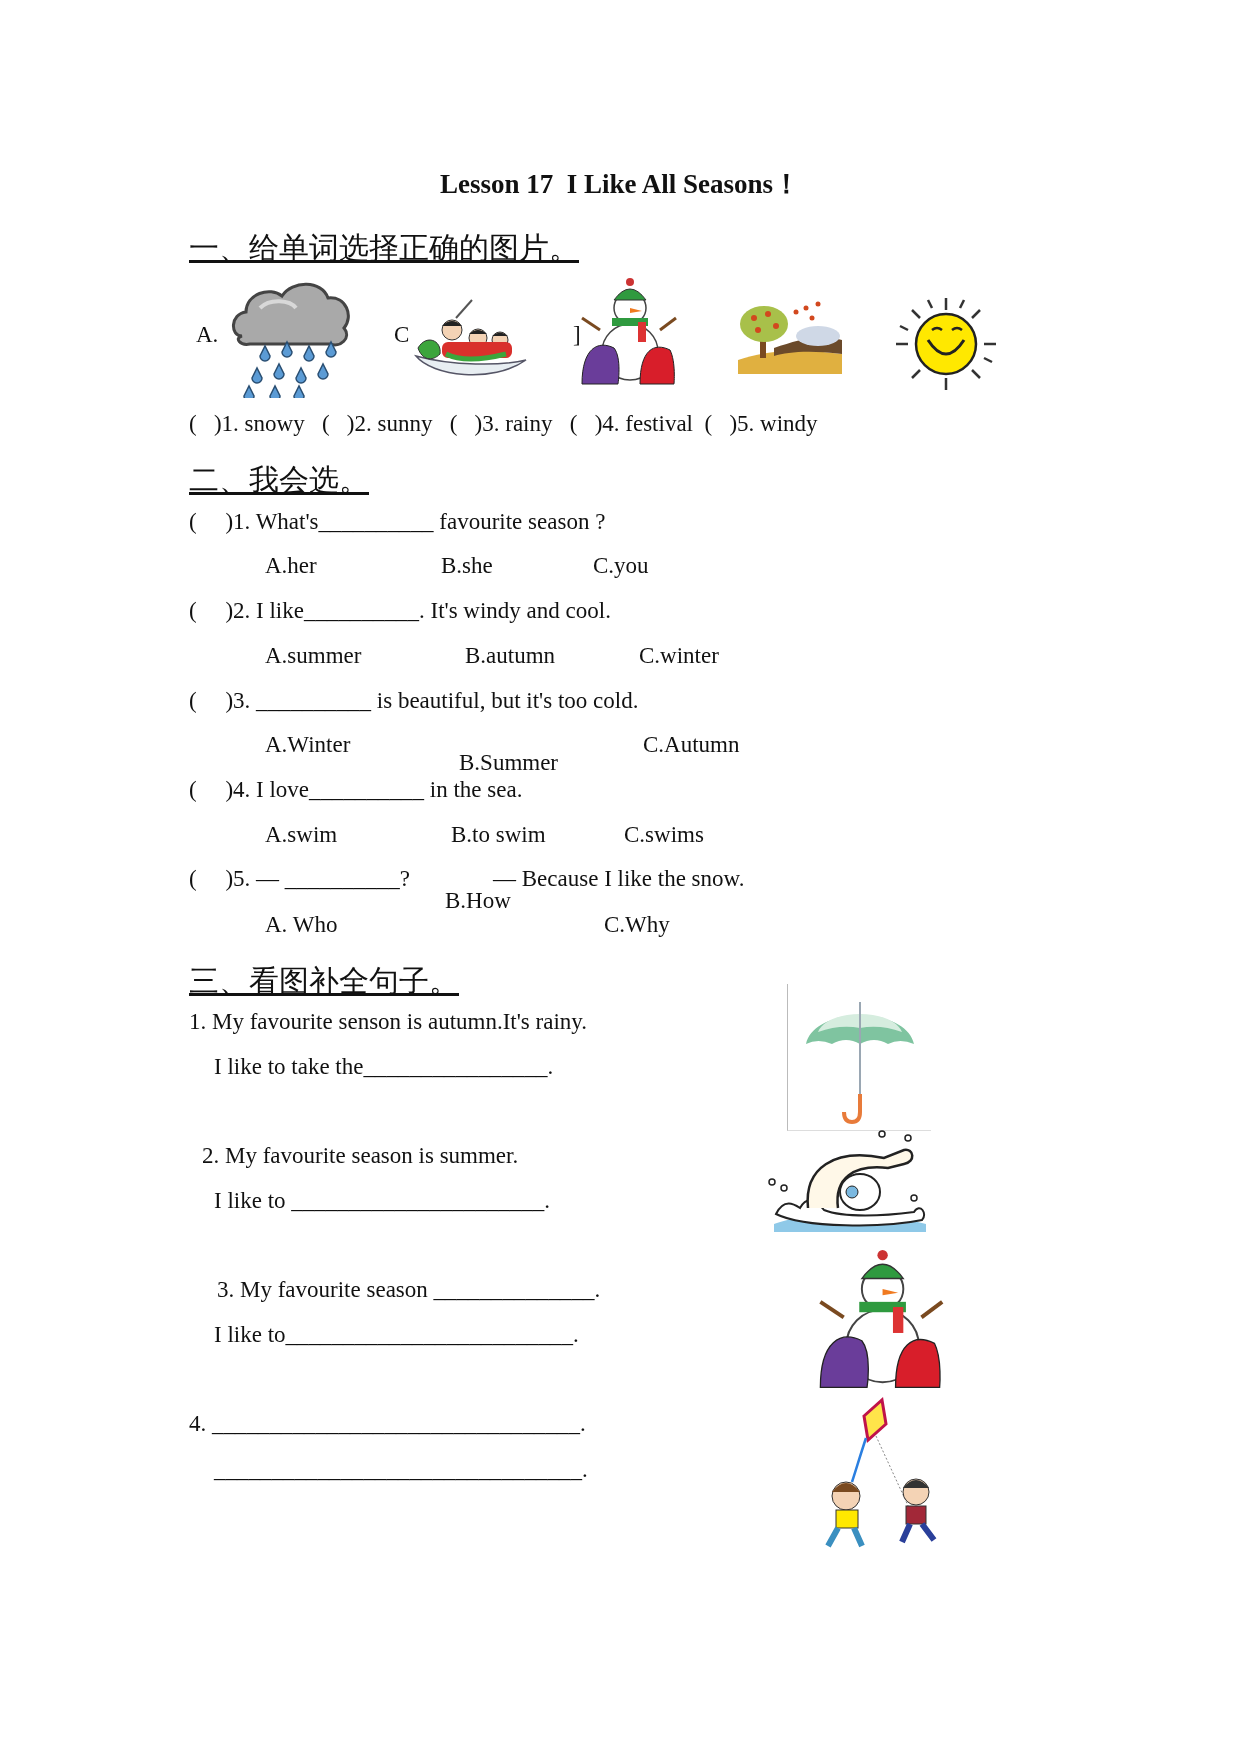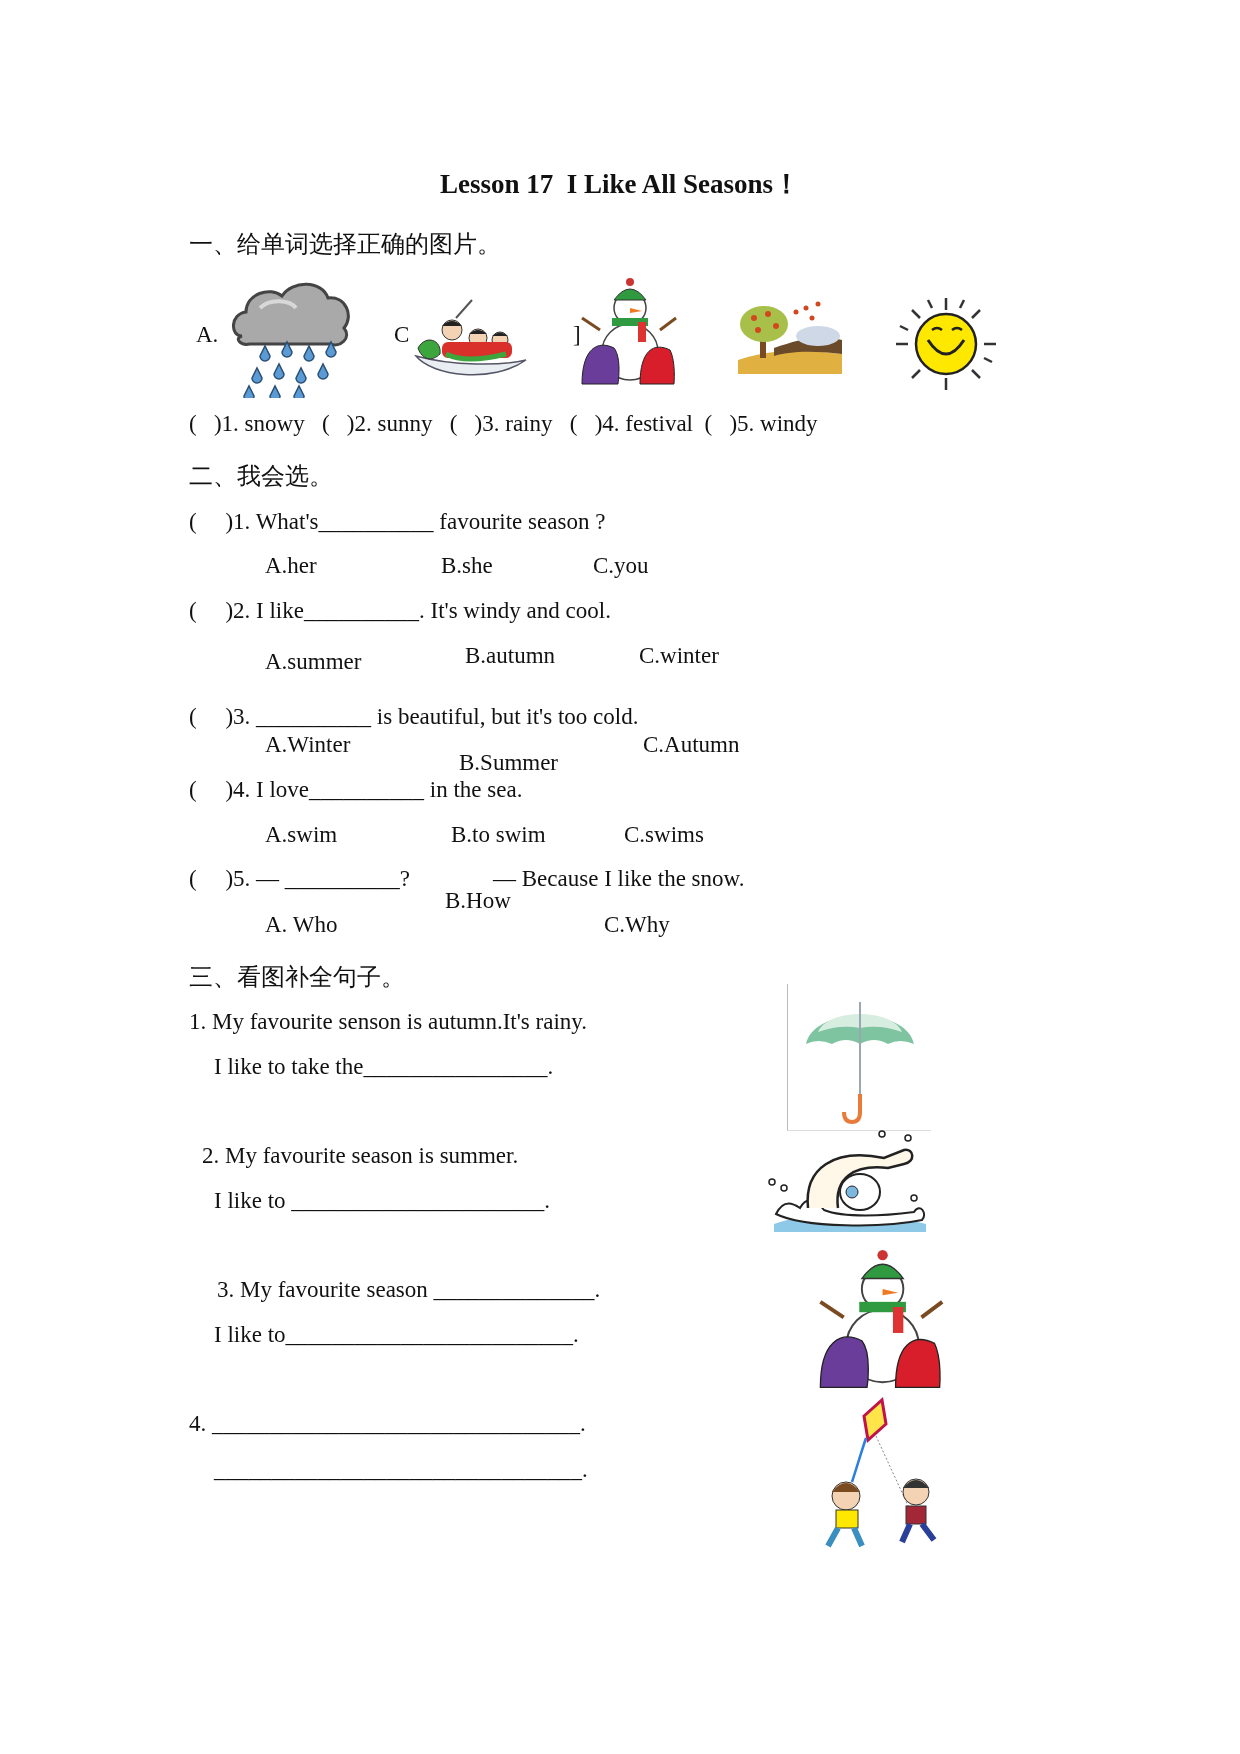--- a/index.html
+++ b/index.html
@@ -1,20 +1,20 @@
 <!DOCTYPE html>
 <html><head>
 <meta charset="utf-8">
 <style>
   html, body { margin:0; padding:0; background:#fff; }
   body { width:1240px; height:1754px; position:relative; overflow:hidden;
          font-family:"Liberation Serif","DejaVu Serif",serif; color:#111; }
   .abs { position:absolute; white-space:pre; }
   .title { font-weight:bold; font-size:27px; left:0; width:1240px; text-align:center; top:166px; white-space:pre; }
-  .cn { font-family:"DejaVu Sans","Liberation Sans",sans-serif; font-size:24px; }
+  .cn { font-family:"DejaVu Sans","Liberation Sans",sans-serif; font-size:30px;text-decoration:underline; }
   .t { font-size:23px; }
   .pic { position:absolute; }
   svg { display:block; }
 </style>
 </head>
 <body>
 
 <div class="abs title">Lesson 17  I Like All Seasons！</div>
 
 <div class="abs cn" style="left:189px;top:228px;">一、给单词选择正确的图片。</div>
@@ -121,25 +121,25 @@
 <div class="abs t" style="left:189px;top:411px;">(   )1. snowy   (   )2. sunny   (   )3. rainy   (   )4. festival  (   )5. windy</div>
 
 <div class="abs cn" style="left:189px;top:460px;">二、我会选。</div>
 
 <div class="abs t" style="left:189px;top:509px;">(     )1. What's__________ favourite season ?</div>
 <div class="abs t" style="left:265px;top:553px;">A.her</div>
 <div class="abs t" style="left:441px;top:553px;">B.she</div>
 <div class="abs t" style="left:593px;top:553px;">C.you</div>
 
 <div class="abs t" style="left:189px;top:598px;">(     )2. I like__________. It's windy and cool.</div>
-<div class="abs t" style="left:265px;top:643px;margin-top:6px;">A.summer</div>
+<div class="abs t" style="left:265px;top:643px;">A.summer</div>
 <div class="abs t" style="left:465px;top:643px;">B.autumn</div>
 <div class="abs t" style="left:639px;top:643px;">C.winter</div>
 
-<div class="abs t" style="left:189px;top:688px;margin-top:16px;">(     )3. __________ is beautiful, but it's too cold.</div>
+<div class="abs t" style="left:189px;top:688px;">(     )3. __________ is beautiful, but it's too cold.</div>
 <div class="abs t" style="left:265px;top:732px;">A.Winter</div>
 <div class="abs t" style="left:459px;top:750px;">B.Summer</div>
 <div class="abs t" style="left:643px;top:732px;">C.Autumn</div>
 
 <div class="abs t" style="left:189px;top:777px;">(     )4. I love__________ in the sea.</div>
 <div class="abs t" style="left:265px;top:822px;">A.swim</div>
 <div class="abs t" style="left:451px;top:822px;">B.to swim</div>
 <div class="abs t" style="left:624px;top:822px;">C.swims</div>
 
 <div class="abs t" style="left:189px;top:866px;text-align:center;">(     )5. — __________?</div>

